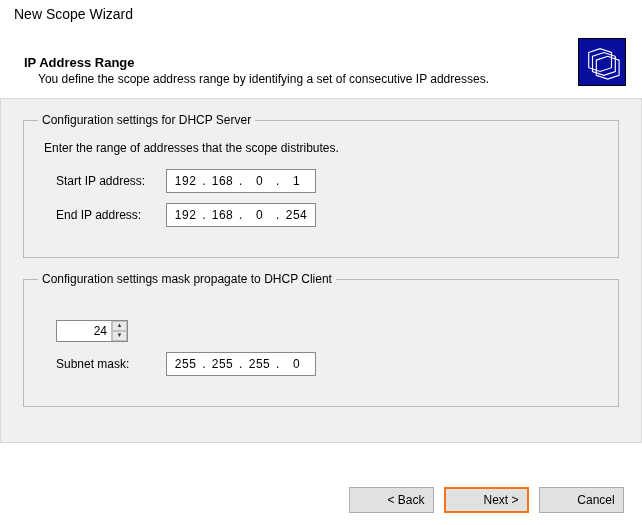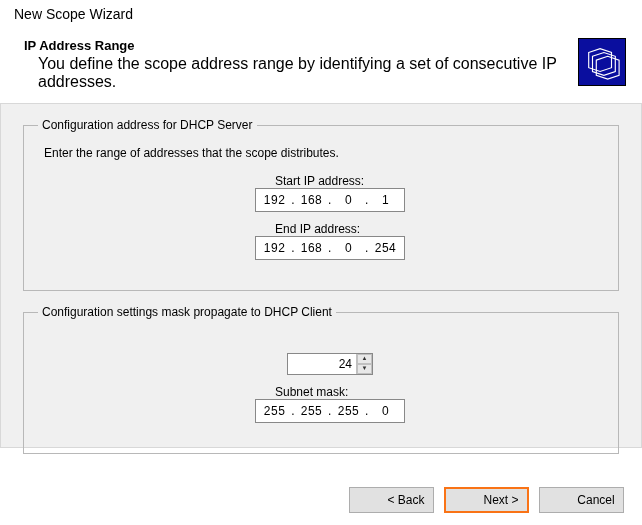--- a/index.html
+++ b/index.html
@@ -17,32 +17,32 @@
       color: #000000;
     }
     .wizard-title {
       padding: 6px 12px 8px 14px;
       font-size: 14px;
     }
     .header-area {
       padding: 8px 16px 12px 24px;
       display: flex;
       justify-content: space-between;
-      align-items: flex-start;
+      align-items: flex-end;
     }
     .header-text {
       flex: 1;
     }
     .header-title {
       font-weight: bold;
       font-size: 13px;
       margin-bottom: 2px;
     }
     .header-desc {
-      font-size: 16px;
+      font-size: 12px;
       padding-left: 14px;
     }
     .wizard-icon {
       width: 48px;
       height: 48px;
       background: #0a0e9e;
       border: 1px solid #000;
       display: flex;
       align-items: center;
       justify-content: center;
@@ -71,21 +71,20 @@
       background: #f0f0f0;
     }
     .intro {
       margin: 4px 0 14px 6px;
     }
     .field-row {
       display: flex;
       align-items: center;
       margin: 10px 0;
       padding-left: 18px;
-      flex-direction: column;
     }
     .field-label {
       width: 110px;
       font-size: 12px;
     }
     .ip-input {
       width: 150px;
       height: 24px;
       border: 1px solid #888;
       background: #ffffff;
@@ -98,21 +97,21 @@
     }
     .ip-seg {
       flex: 1;
       text-align: center;
     }
     .dot {
       padding: 0 2px;
     }
     .spin-container {
       display: flex;
-      width: 86px;
+      width: 72px;
       height: 22px;
       border: 1px solid #888;
       background: #ffffff;
       align-items: stretch;
     }
     .spin-value {
       flex: 1;
       text-align: right;
       padding: 2px 4px;
       font-size: 12px;
@@ -180,21 +179,21 @@
           <path d="M10 14 L22 10 L34 14 L34 30 L22 34 L10 30 Z"></path>
           <path d="M14 18 L26 14 L38 18 L38 34 L26 38 L14 34 Z"></path>
         </g>
       </svg>
     </div>
   </div>
 
   <div class="content-area">
 
     <fieldset>
-      <legend>Configuration address for DHCP Server</legend>
+      <legend>Configuration settings for DHCP Server</legend>
       <div class="intro">Enter the range of addresses that the scope distributes.</div>
 
       <div class="field-row">
         <div class="field-label">Start IP address:</div>
         <div class="ip-input">
           <span class="ip-seg">192</span>
             <span class="dot">.</span>
           <span class="ip-seg">168</span>
             <span class="dot">.</span>
           <span class="ip-seg">0</span>

